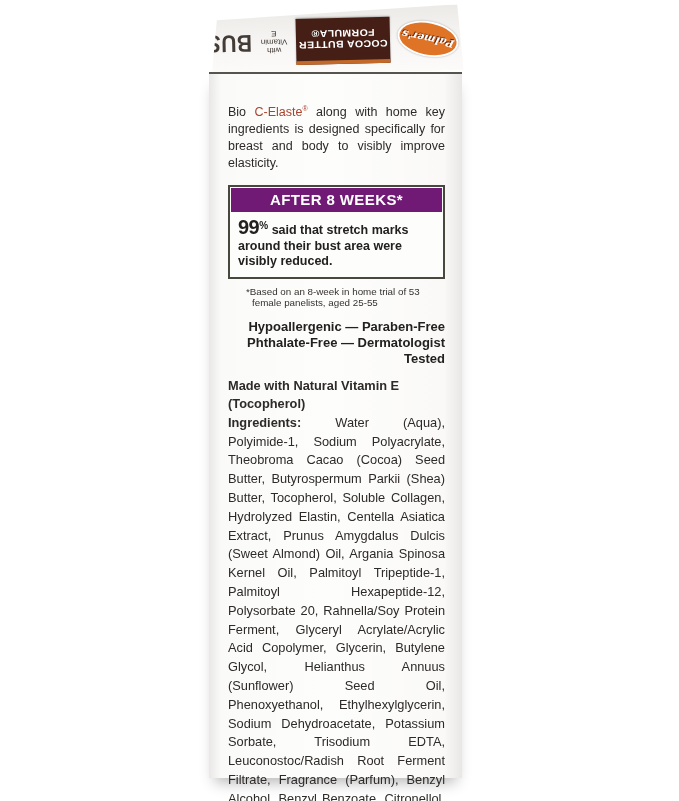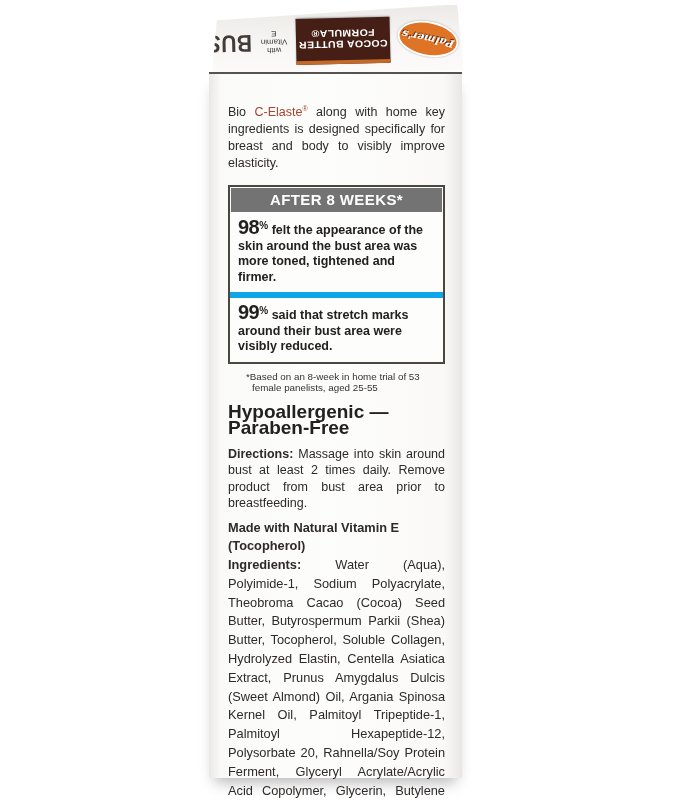--- a/index.html
+++ b/index.html
@@ -55,31 +55,31 @@
     border-top:2px solid #56544e;
     box-shadow:0 10px 14px -6px rgba(0,0,0,.30);
     box-sizing:border-box; padding:26px 17px 0 19px;
   }
   .intro { font-size:12.5px; line-height:17px; text-align:justify; margin:0 0 13px 0; }
   .intro .hl { color:#a8432e; }
   sup.reg { font-size:7px; vertical-align:super; }
 
   .results-box { border:2px solid #49483f; background:#fdfdfc; margin-bottom:7px; }
   .claims-header {
-    margin:1px; background:#737373; color:#ffffff; text-align:center;
+    margin:1px; background:#701a75; color:#ffffff; text-align:center;
     font-size:15px; font-weight:bold; letter-spacing:.4px; padding:3px 8px 4px;
   }
   .claim { padding:5px 8px 7px 8px; font-weight:bold; font-size:12.5px; line-height:15.5px; color:#23211f; }
   .claim + .claim { border-top:6px solid #0ea5e9; }
   .claim .stat { font-size:20px; letter-spacing:-.5px; }
   .claim .pct { font-size:10px; vertical-align:super; }
 
   .footnote { font-size:9.8px; line-height:11.5px; margin:0 0 10px 16px; padding-left:8px; text-indent:-6px; color:#35322f; }
 
-  .certs { font-size:19px; font-weight:bold; text-align:left; line-height:16px; margin:0 0 10px 0; color:#23211f; }
+  .certs { font-size:13px; font-weight:bold; text-align:right; line-height:16px; margin:0 0 10px 0; color:#23211f; }
 
   .para { font-size:12.5px; line-height:16.5px; text-align:justify; margin:0 0 7px 0; }
   .para .lbl { font-weight:bold; }
 
   .made-with { font-size:12.8px; font-weight:bold; line-height:18.5px; margin:2px 0 0 0; }
   .ingredients { font-size:12.8px; line-height:18.8px; text-align:justify; margin:0; }
   .ingredients .lbl { font-weight:bold; }
 </style>
 </head>
 <body>
@@ -101,31 +101,30 @@
       </div>
     </div>
   </div>
 
   <div class="box-front">
 
     <p class="intro"><span>Bio </span><span class="hl">C-Elaste</span><sup class="reg hl">®</sup><span> along with home key ingredients is designed specifically for breast and body to visibly improve elasticity.</span></p>
 
     <div class="results-box">
       <div class="claims-header">AFTER 8 WEEKS*</div>
-      <div class="claim"><span class="stat">98</span><span class="pct">%</span><span> felt the appearance of the skin around the bust area was more toned, tightened and firmer.</span></div>
       <div class="claim"><span class="stat">99</span><span class="pct">%</span><span> said that stretch marks around their bust area were visibly reduced.</span></div>
     </div>
 
     <p class="footnote">*Based on an 8-week in home trial of 53 female panelists, aged 25-55</p>
 
     <p class="certs">
       <span>Hypoallergenic — Paraben-Free</span><br>
+      <span>Phthalate-Free — Dermatologist Tested</span>
     </p>
 
-    <p class="para"><span class="lbl">Directions:</span><span> Massage into skin around bust at least 2 times daily. Remove product from bust area prior to breastfeeding.</span></p>
 
 
     <p class="made-with">Made with Natural Vitamin E (Tocopherol)</p>
 
     <p class="ingredients"><span class="lbl">Ingredients:</span><span> Water (Aqua), Polyimide-1, Sodium Polyacrylate, Theobroma Cacao (Cocoa) Seed Butter, Butyrospermum Parkii (Shea) Butter, Tocopherol, Soluble Collagen, Hydrolyzed Elastin, Centella Asiatica Extract, Prunus Amygdalus Dulcis (Sweet Almond) Oil, Argania Spinosa Kernel Oil, Palmitoyl Tripeptide-1, Palmitoyl Hexapeptide-12, Polysorbate 20, Rahnella/Soy Protein Ferment, Glyceryl Acrylate/Acrylic Acid Copolymer, Glycerin, Butylene Glycol, Helianthus Annuus (Sunflower) Seed Oil, Phenoxyethanol, Ethylhexylglycerin, Sodium Dehydroacetate, Potassium Sorbate, Trisodium EDTA, Leuconostoc/Radish Root Ferment Filtrate, Fragrance (Parfum), Benzyl Alcohol, Benzyl Benzoate, Citronellol, Coumarin, Geraniol.</span></p>
 
   </div>
 </div>
 
 </body></html>

